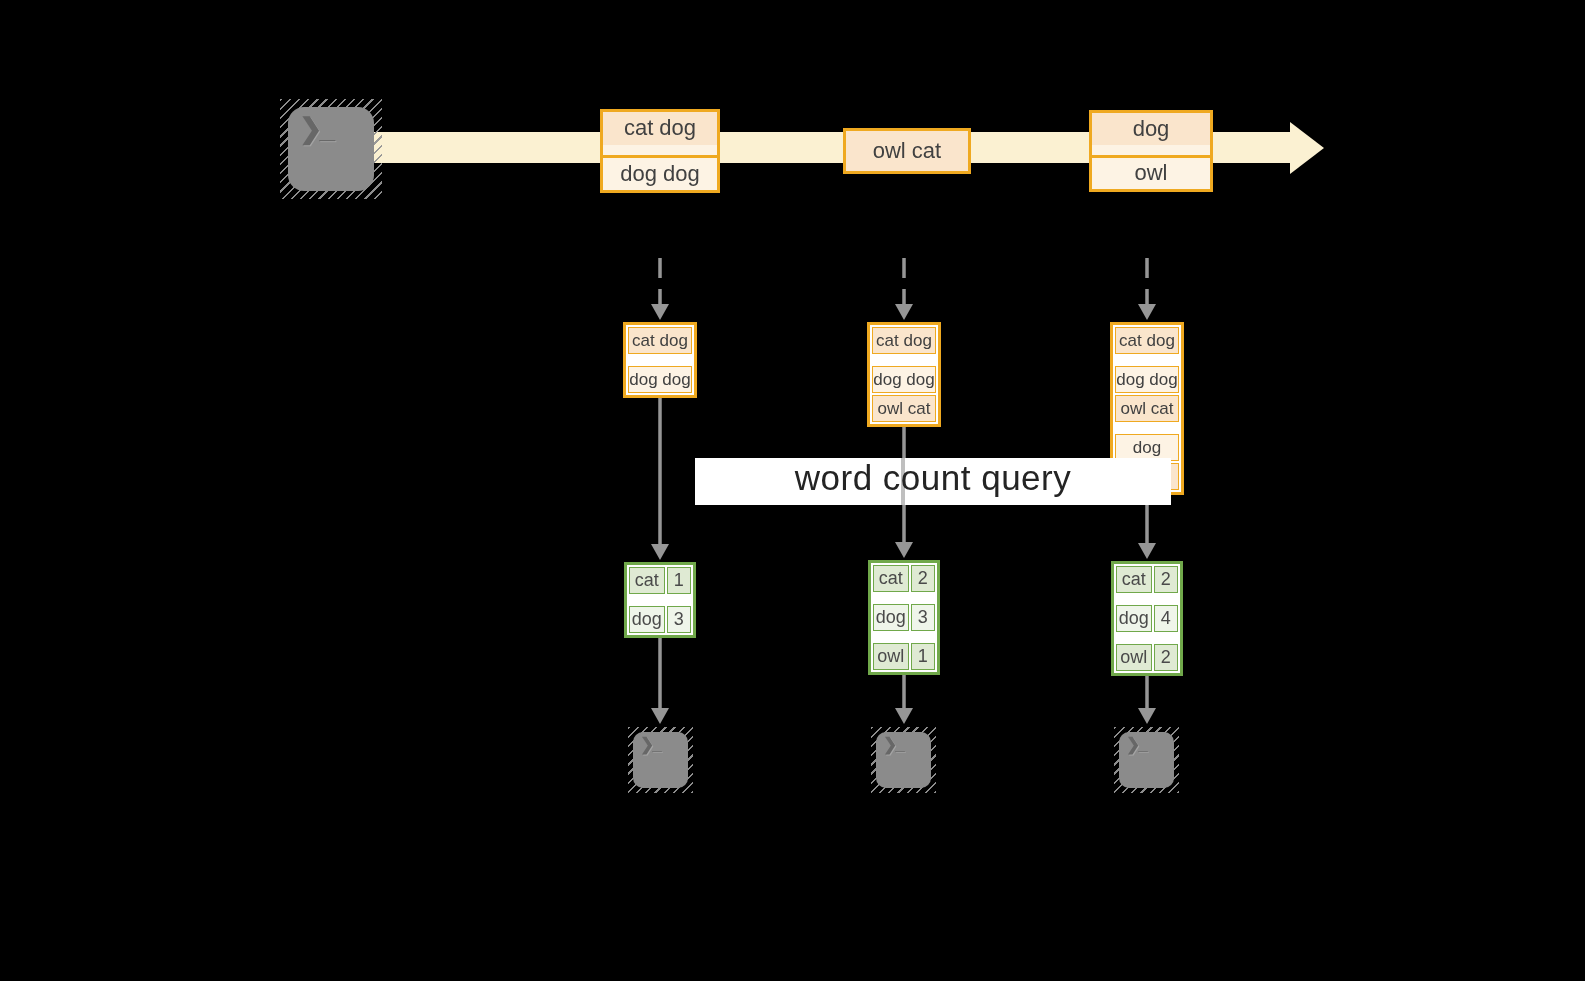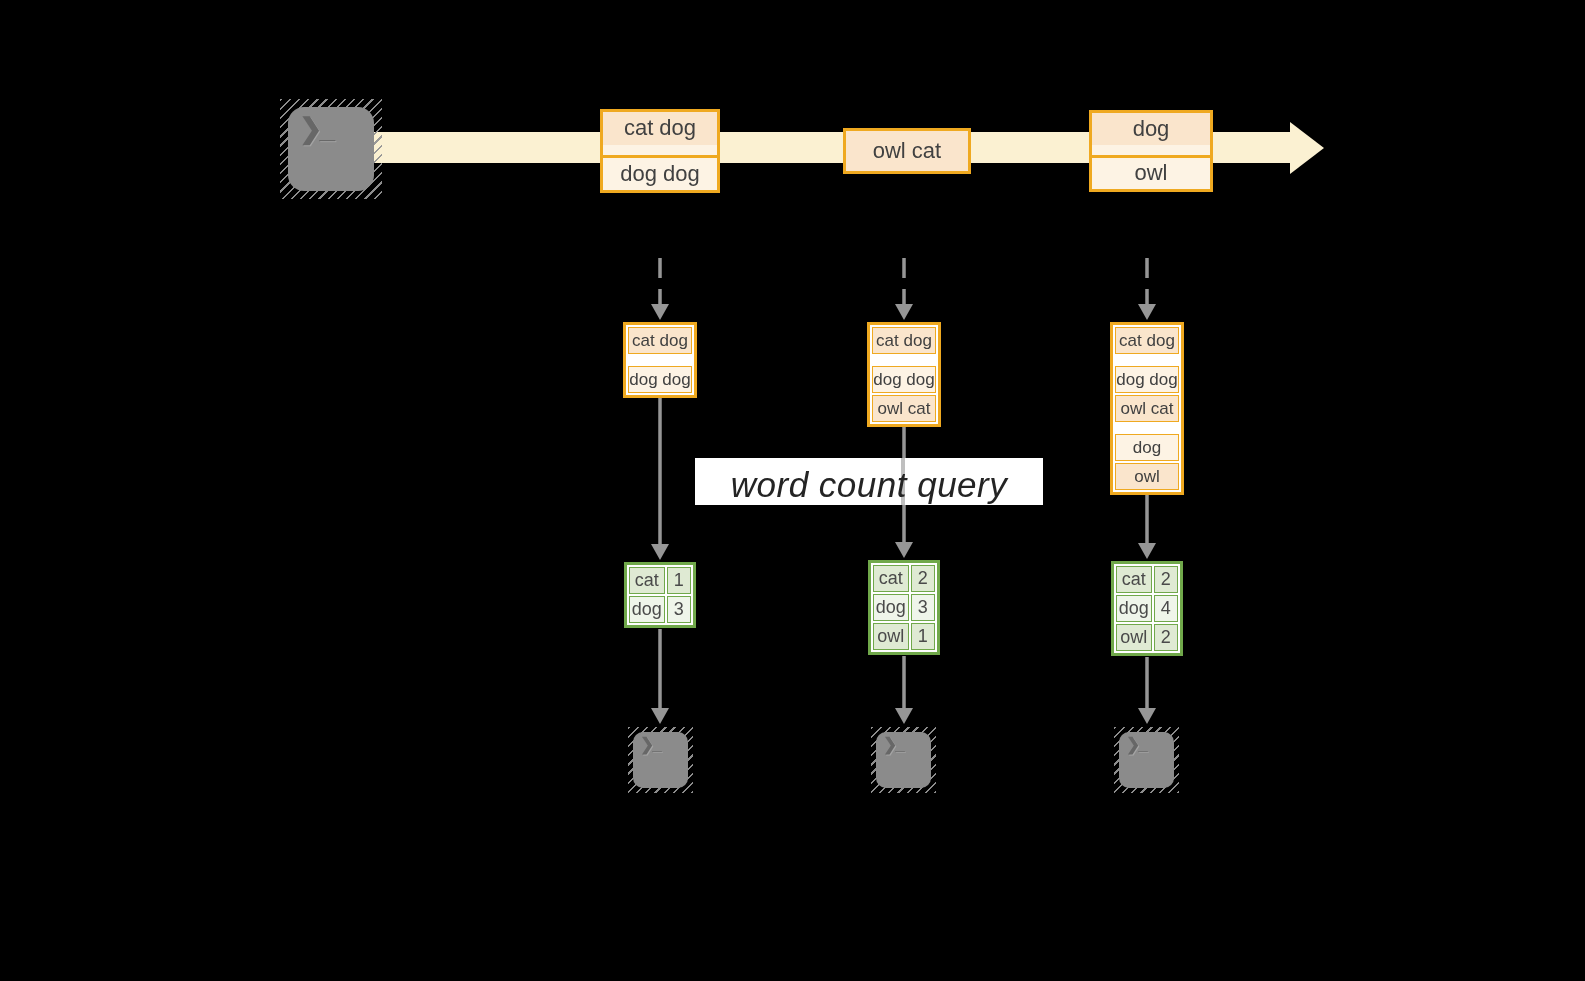--- a/index.html
+++ b/index.html
@@ -25,31 +25,31 @@
   .bcell{flex:1;display:flex;align-items:center;justify-content:center;font-size:22px;}
   .bcell.divider{border-top:3px solid #EFA920;}
   .peach{background:#FAE5CC;}
   .cream{background:#FDF3E4;margin-top:10px;}
   
   .stack{position:absolute;z-index:3;border:3px solid #EFA920;background:#ffffff;padding:2px;
     display:flex;flex-direction:column;gap:2px;box-sizing:border-box;}
   .scell{height:25px;border:1px solid #EFA920;display:flex;align-items:center;justify-content:center;font-size:17px;}
   
   .gtable{position:absolute;z-index:3;border:3px solid #70A84A;background:#ffffff;padding:2px;
-    display:flex;flex-direction:column;gap:2px;box-sizing:border-box;width:72px;}
+    display:flex;flex-direction:column;gap:12px;box-sizing:border-box;width:72px;}
   .grow{display:flex;gap:2px;height:27px;}
   .gcell{border:1px solid #70A84A;display:flex;align-items:center;justify-content:center;
     font-size:18px;color:#4a4a4a;box-sizing:border-box;}
   .gcell.word{flex:3;}
   .gcell.num{flex:2;}
   .gfill{background:#DFEAD3;}
   .gfill-light{background:#EFF5EA;}
   
-  .query-band{position:absolute;left:695px;top:458px;width:348px;height:47px;background:#ffffff;z-index:5;
-    display:flex;align-items:flex-end;justify-content:center;font-style:italic;}
+  .query-band{position:absolute;left:695px;top:458px;width:476px;height:47px;background:#ffffff;z-index:5;
+    display:flex;align-items:flex-start;justify-content:center;}
   .query-band .crossing-line{position:absolute;left:206px;top:0;width:4px;height:47px;background:#BFBFBF;}
   .query-band span{position:relative;z-index:2;font-size:35px;color:#242424;letter-spacing:.5px;}
 </style>
 </head>
 <body>
 
 <div class="stage">
 
   <svg class="arrows" width="1585" height="981" viewBox="0 0 1585 981">
     <g stroke="#969696" stroke-width="3.5" fill="#969696">

